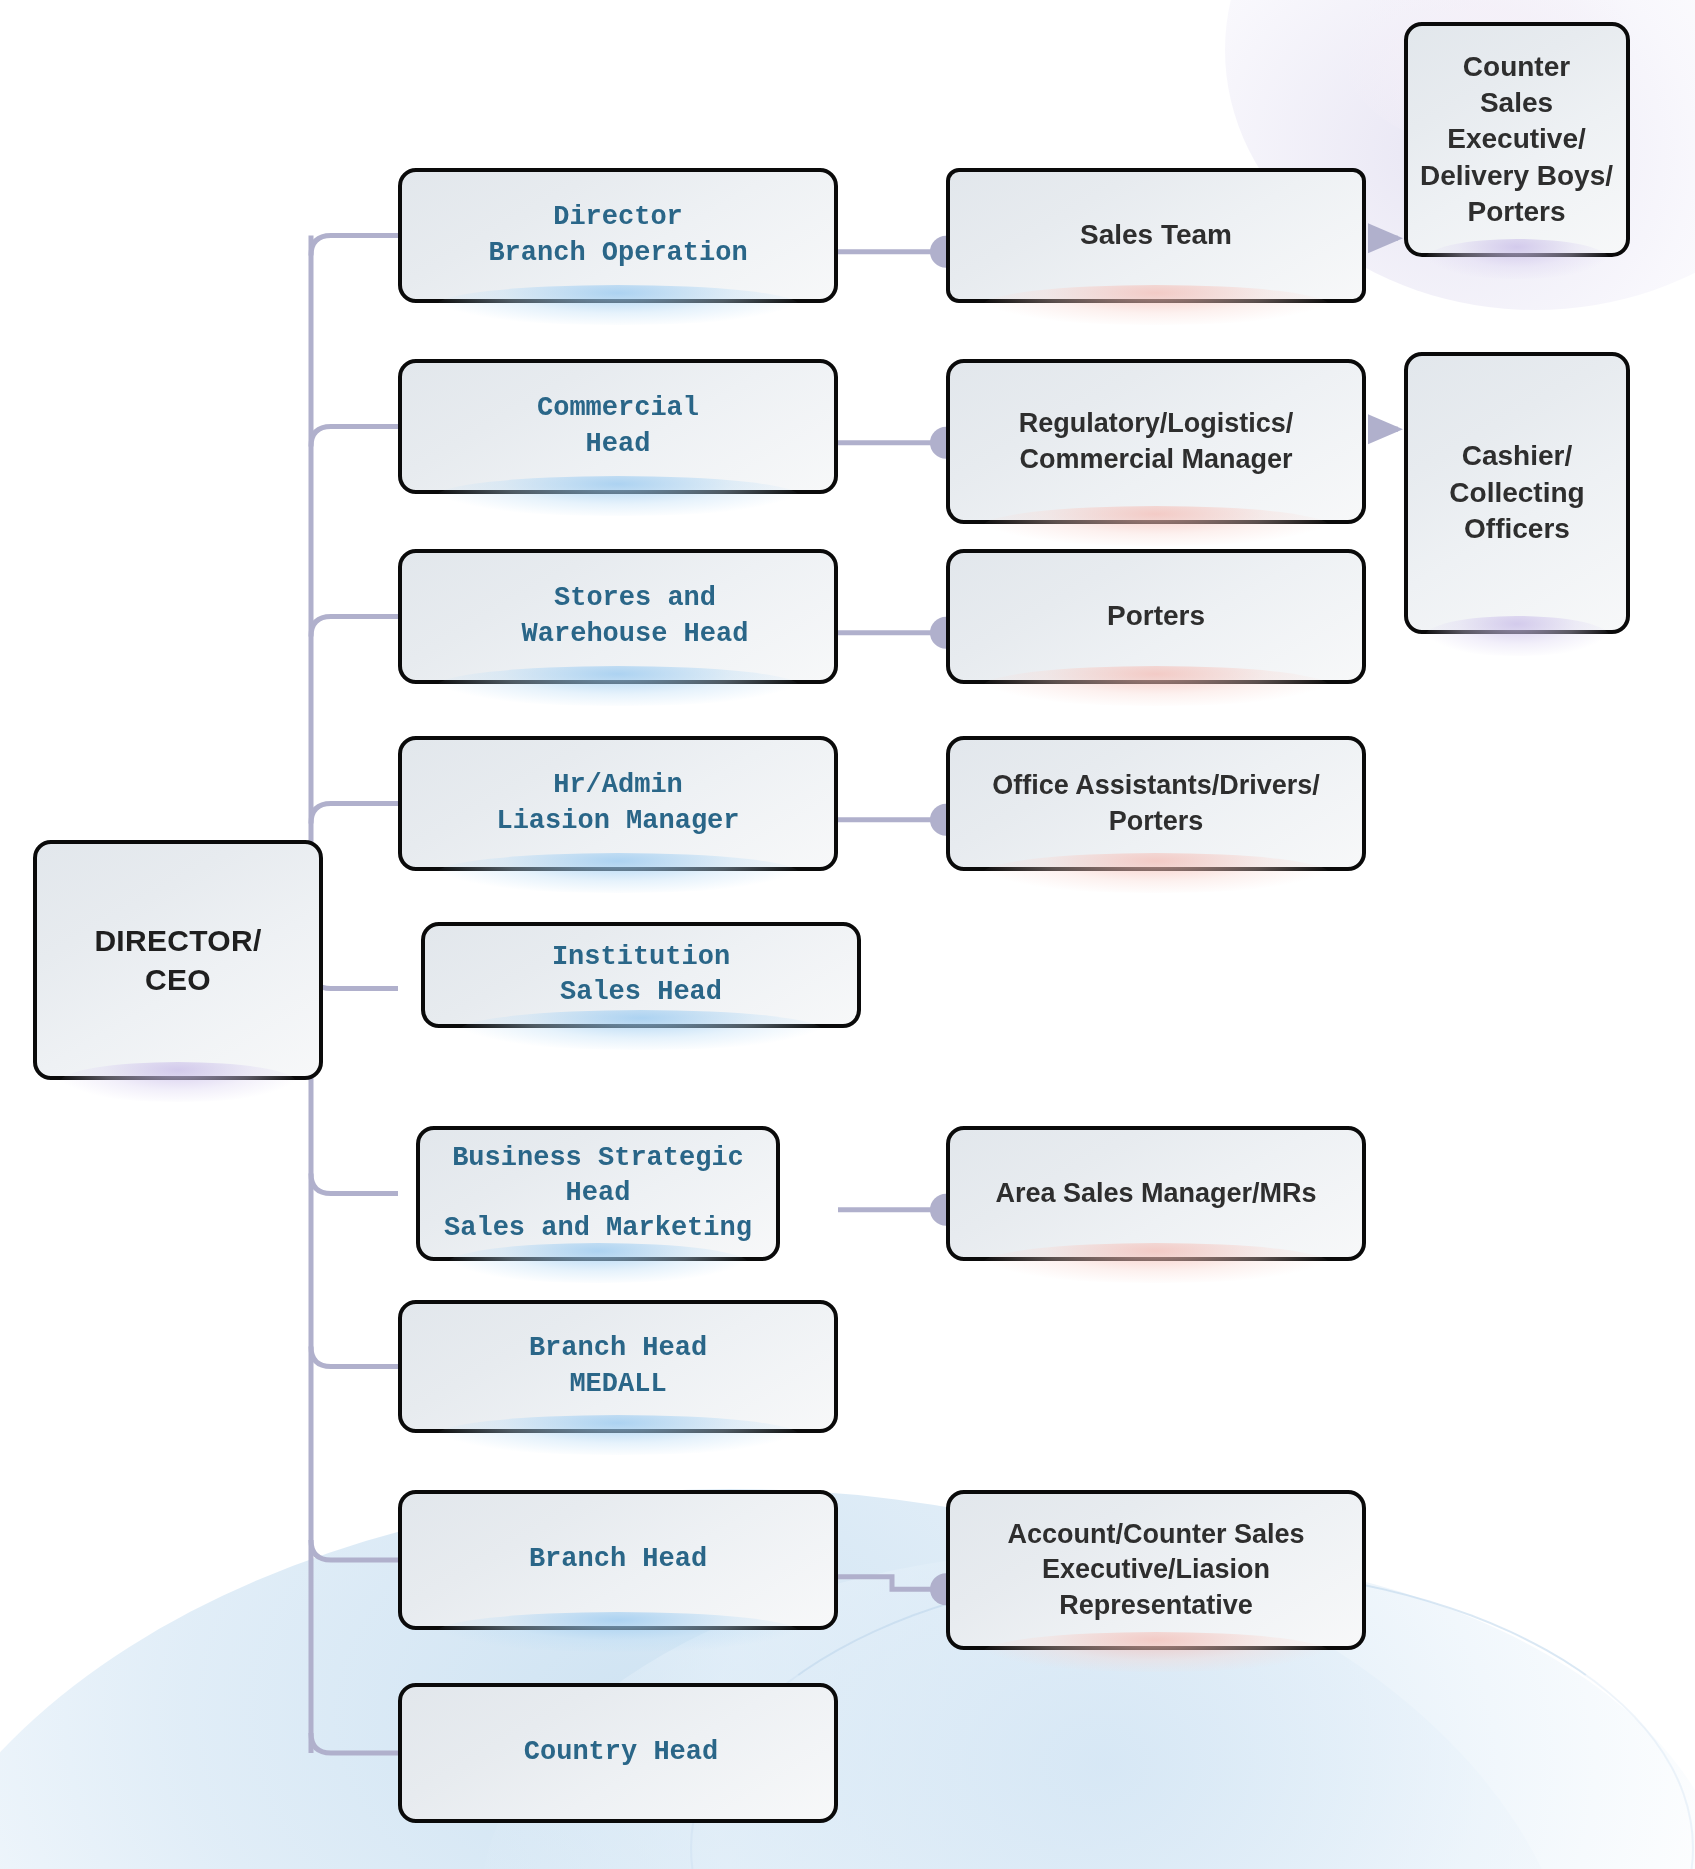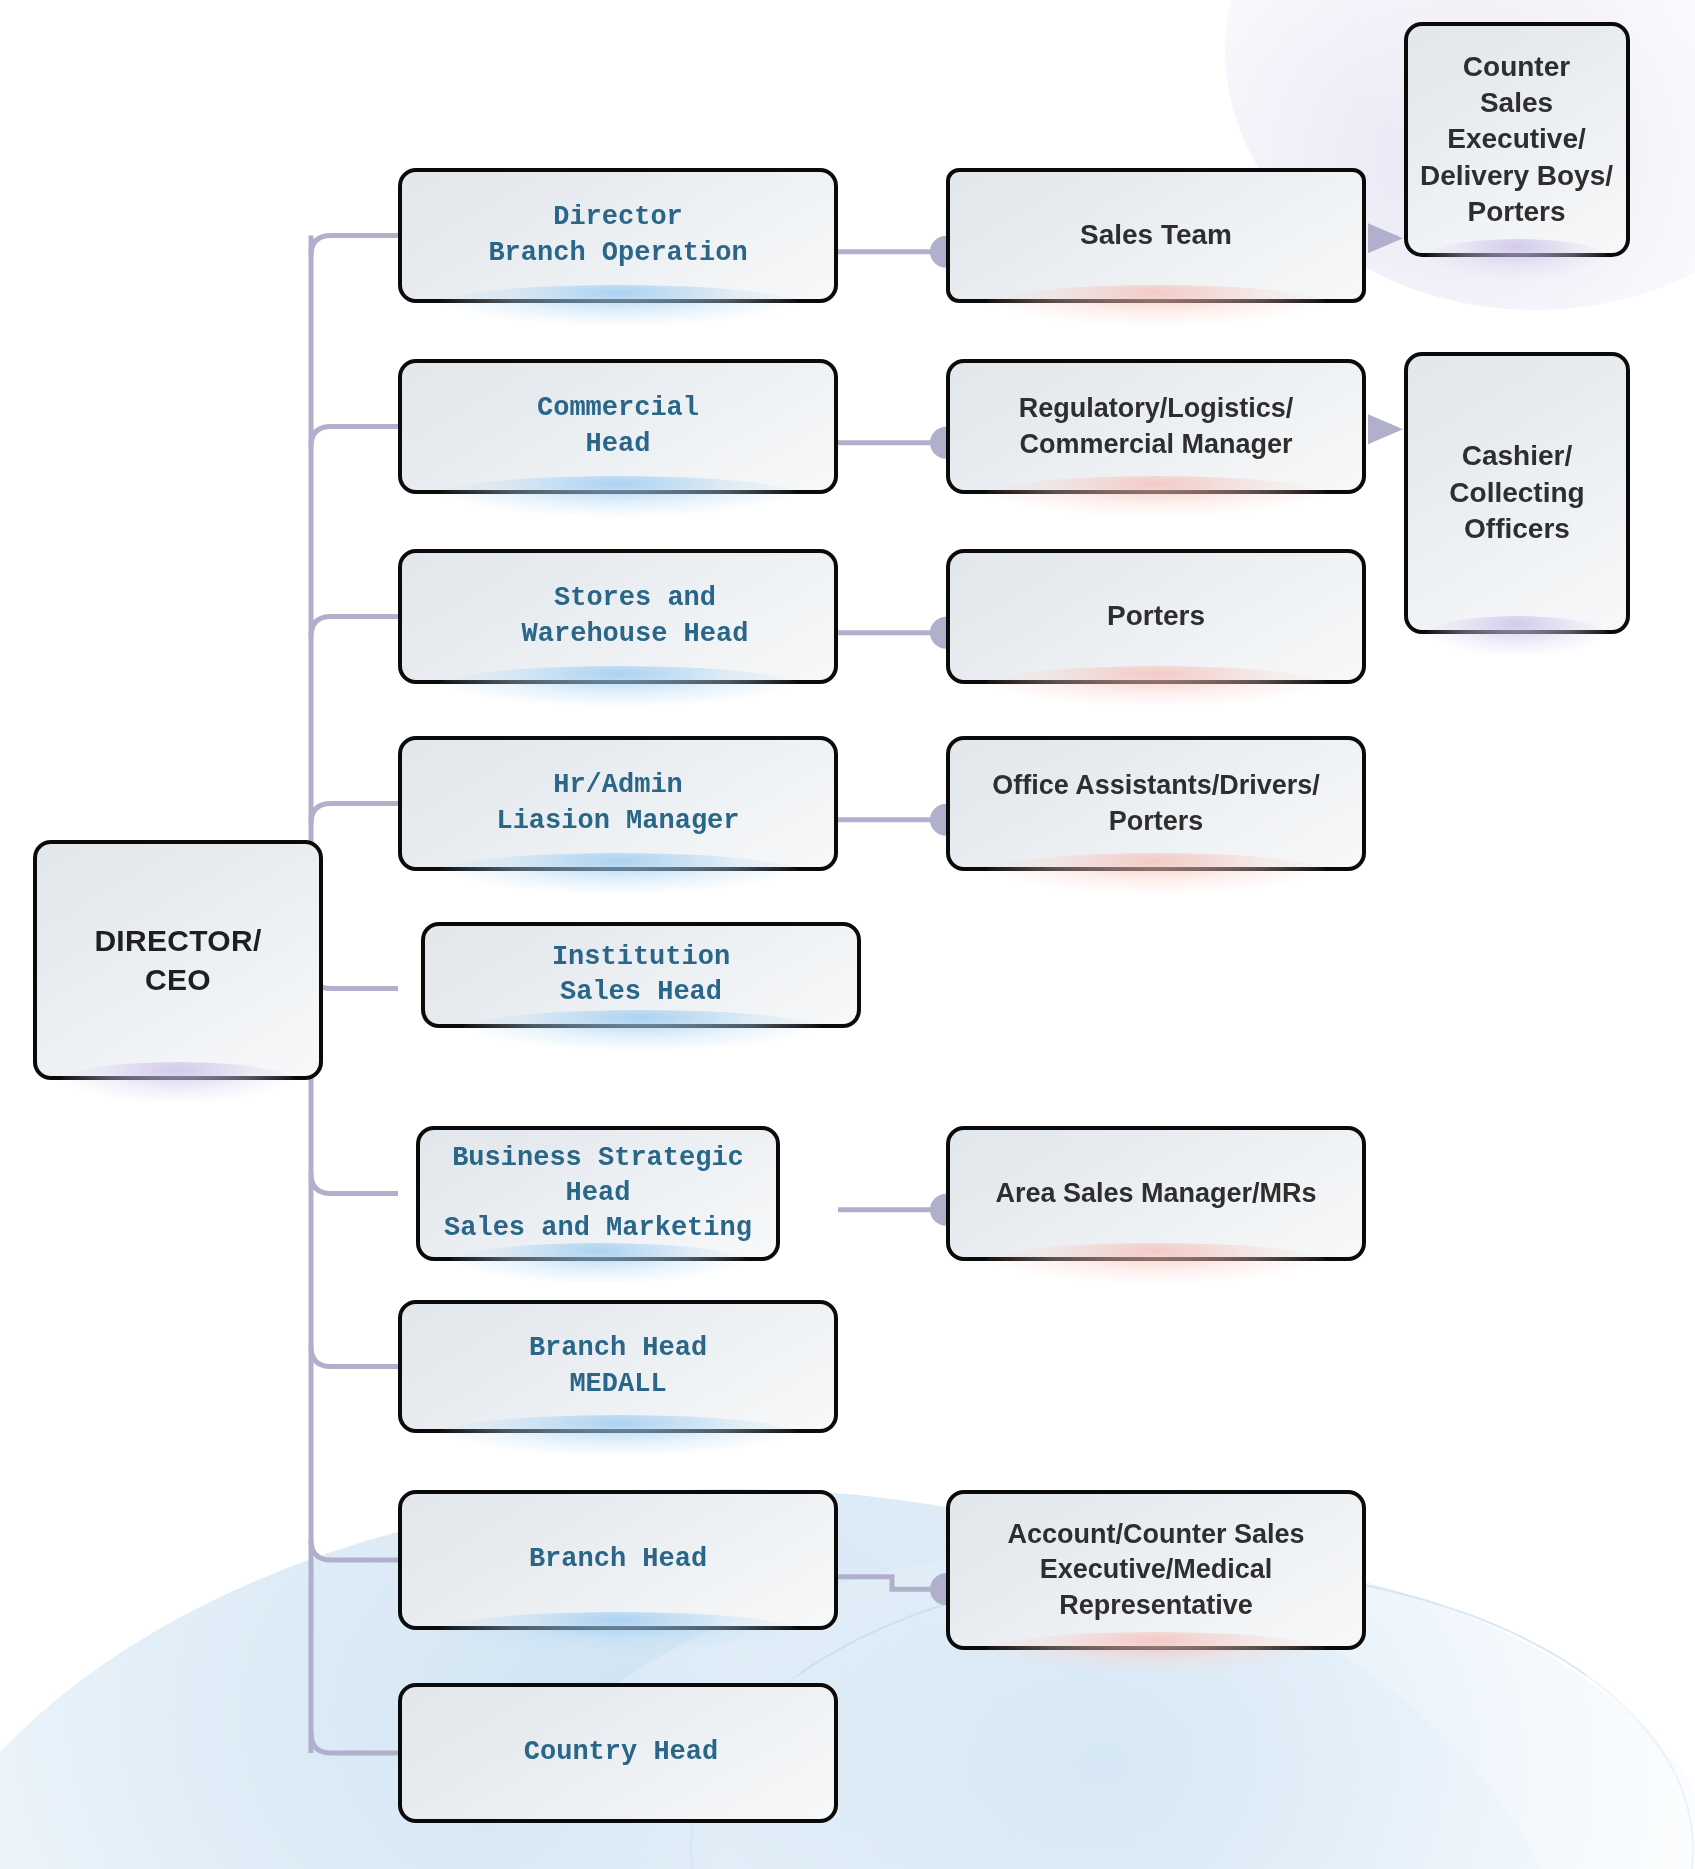--- a/index.html
+++ b/index.html
@@ -252,21 +252,21 @@
       <span>Country Head</span>
     </span>
   </div>
 
   <div class="node glow-red" style="left:946px; top:168px; width:420px; height:135px;border-radius:13px;">
     <span class="label t-dark fs-28">
       <span>Sales Team</span>
     </span>
   </div>
 
-  <div class="node glow-red" style="left:946px; top:359px; width:420px; height:135px;">
+  <div class="node glow-red" style="left:946px; top:359px; width:420px; height:165px;">
     <span class="label t-dark fs-27">
       <span>Regulatory/Logistics/</span><br>
       <span>Commercial Manager</span>
     </span>
   </div>
 
   <div class="node glow-red" style="left:946px; top:549px; width:420px; height:135px;">
     <span class="label t-dark fs-28">
       <span>Porters</span>
     </span>
@@ -281,21 +281,21 @@
 
   <div class="node glow-red" style="left:946px; top:1126px; width:420px; height:135px;">
     <span class="label t-dark fs-27">
       <span>Area Sales Manager/MRs</span>
     </span>
   </div>
 
   <div class="node glow-red" style="left:946px; top:1490px; width:420px; height:160px;justify-content:center;">
     <span class="label t-dark fs-27">
       <span>Account/Counter Sales</span><br>
-      <span>Executive/Medical</span><br>
+      <span>Executive/Liasion</span><br>
       <span>Representative</span>
     </span>
   </div>
 
   <div class="node glow-purple" style="left:1404px; top:22px; width:226px; height:235px;padding-left:9px;">
     <span class="label t-dark fs-28">
       <span>Counter</span><br>
       <span>Sales</span><br>
       <span>Executive/</span><br>
       <span>Delivery Boys/</span><br>

